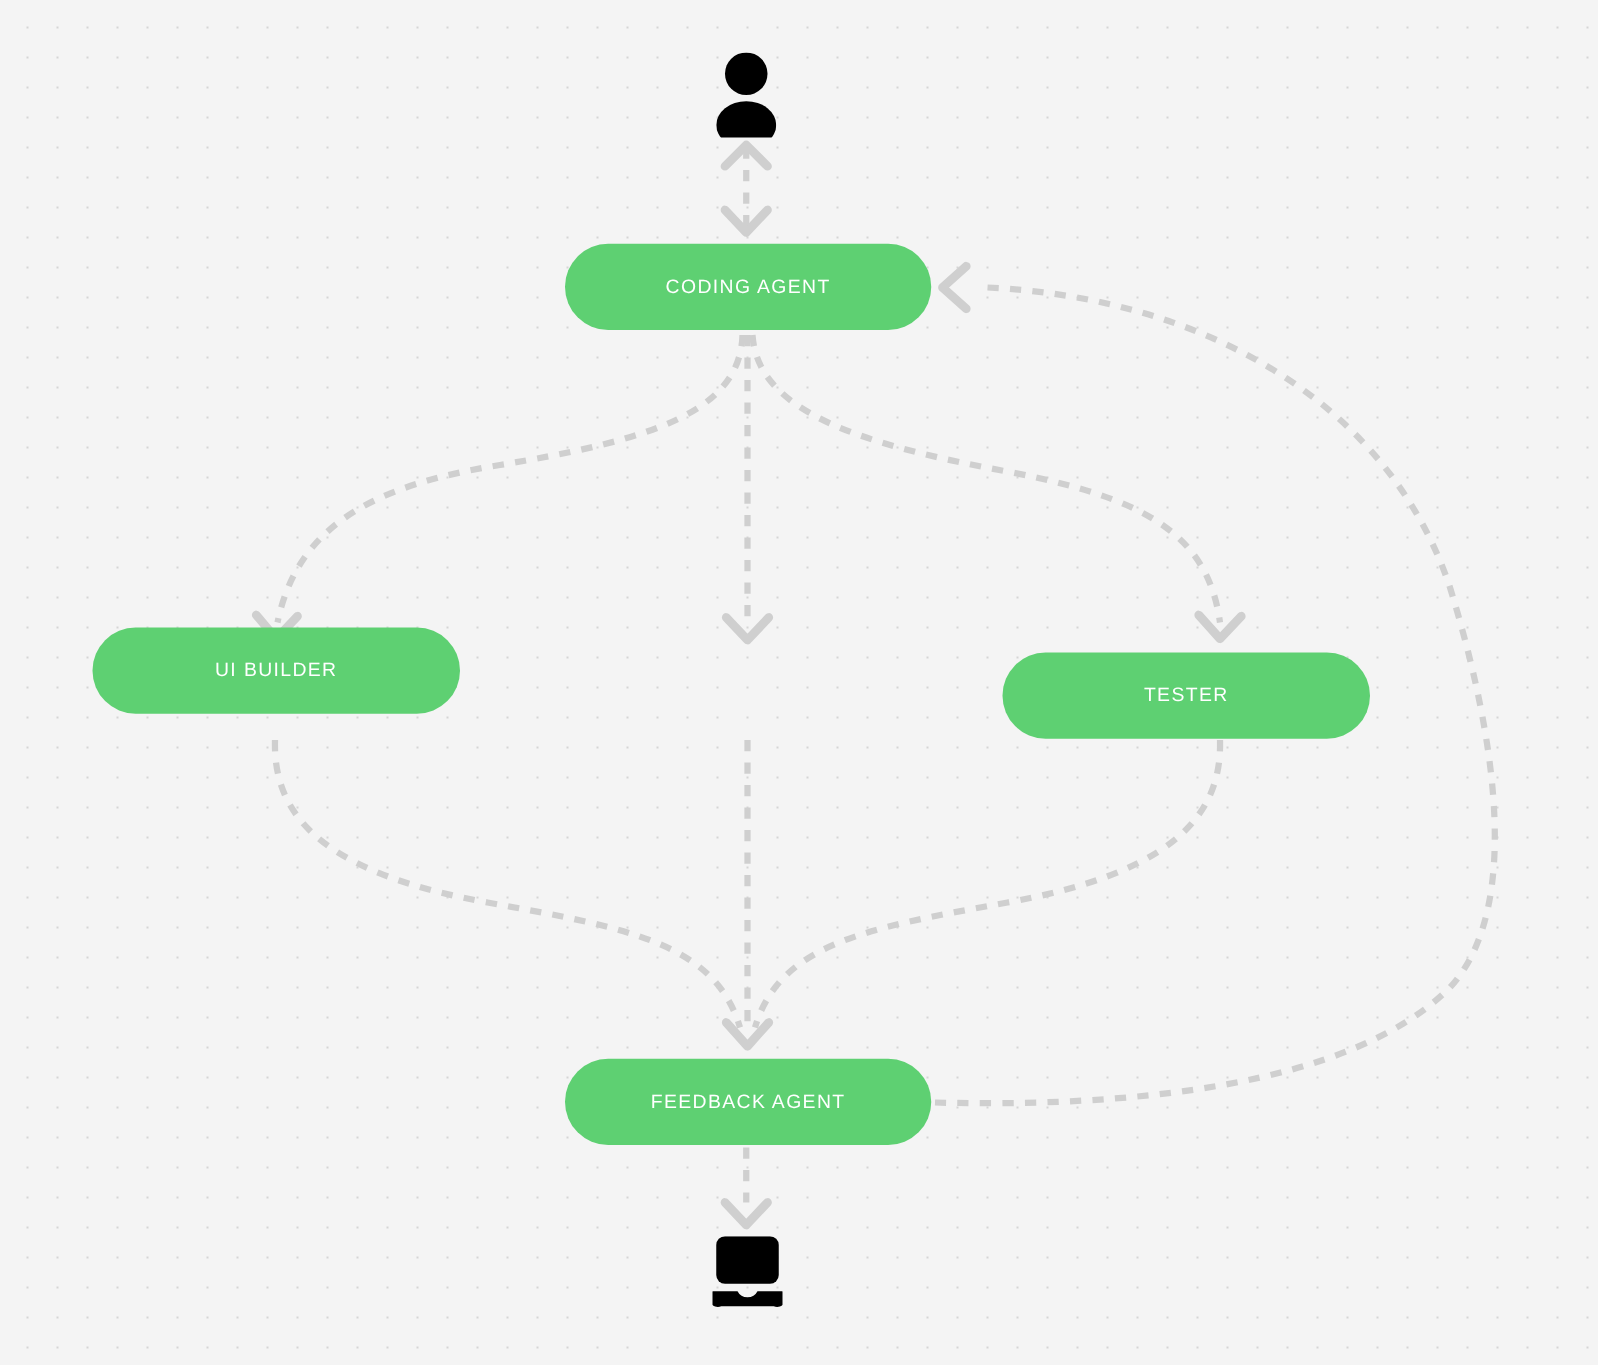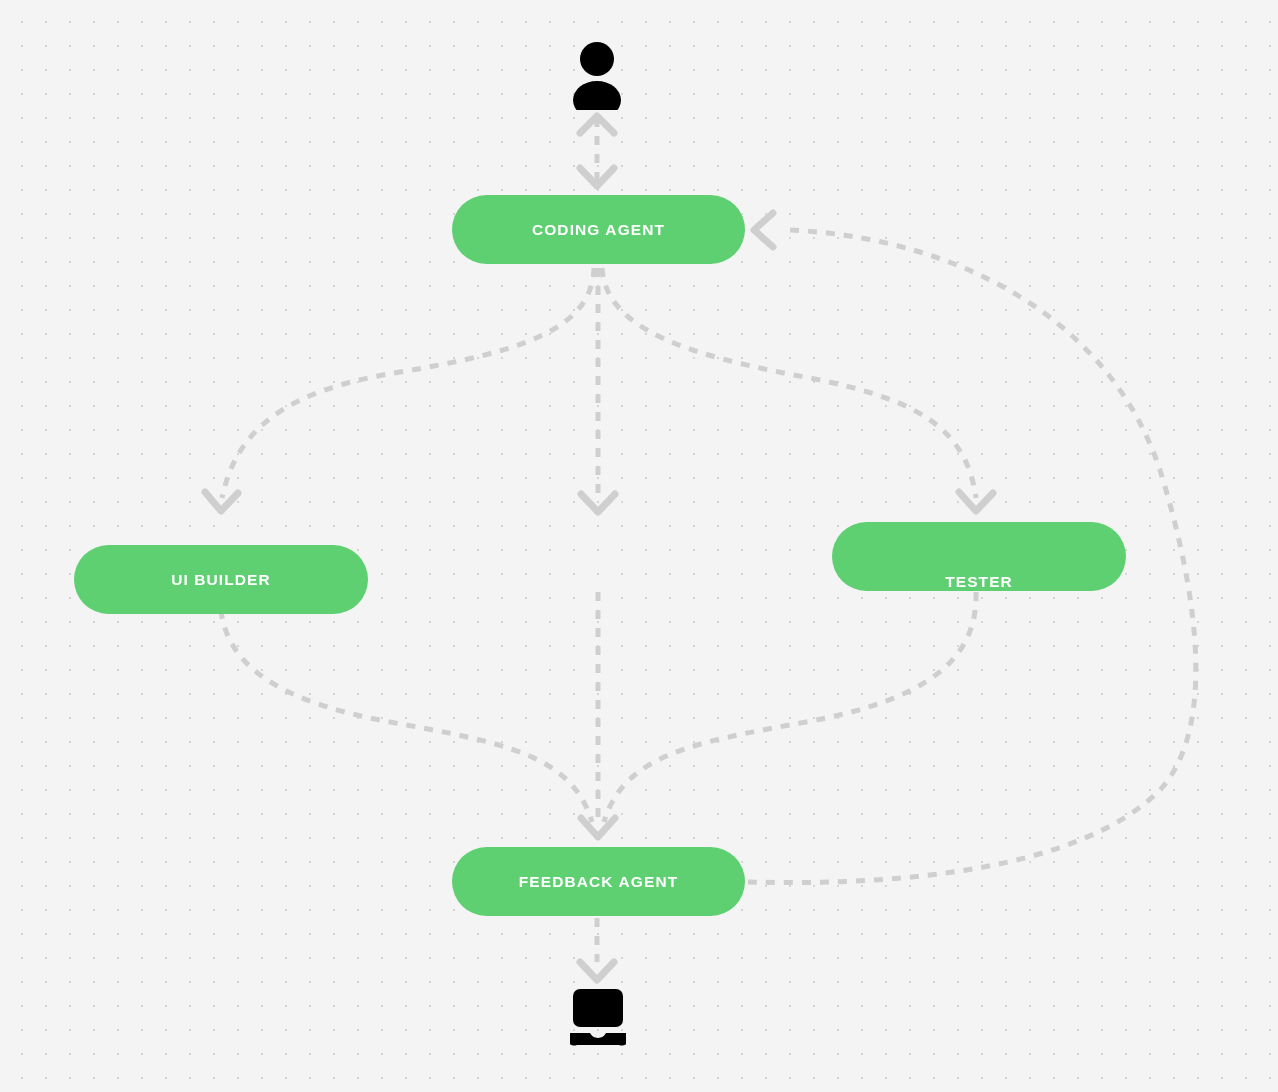--- a/index.html
+++ b/index.html
@@ -35,21 +35,21 @@
   .node {
     position: absolute;
     display: flex;
     align-items: center;
     justify-content: center;
     border-radius: 999px;
     box-sizing: border-box;
     color: #ffffff;
     letter-spacing: 1.1px;
     font-size: 15.5px;
-    font-weight: 700;
+    font-weight: 400;
     white-space: nowrap;
     user-select: none;
   }
   .node-label {
     pointer-events: none;
   }
   .endpoint-icon {
     position: absolute;
     display: block;
   }
@@ -112,26 +112,26 @@
     <svg width="56" height="58" viewBox="0 0 56 58" xmlns="http://www.w3.org/2000/svg">
       <rect x="3" y="0" width="50" height="38" rx="7" fill="#000000"></rect>
       <path d="M 0 44 h 20 a 9 9 0 0 0 16 0 h 20 a 7 7 0 0 1 -7 12 h -42 a 7 7 0 0 1 -7 -12 z" fill="#000000"></path>
     </svg>
   </div>
 
   <div class="node" style="left:452px; top:195px; width:293px; height:69px; background:#5ed072;">
     <span class="node-label">CODING AGENT</span>
   </div>
 
-  <div class="node" style="left:74px; top:545px; width:294px; height:69px; background:#5ed072;">
+  <div class="node" style="left:74px; top:502px; width:294px; height:69px; background:#5ed072;">
     <span class="node-label">UI BUILDER</span>
   </div>
 
 
-  <div class="node" style="left:832px; top:522px; width:294px; height:69px; background:#5ed072;align-items:flex-end;">
+  <div class="node" style="left:802px; top:522px; width:294px; height:69px; background:#5ed072;">
     <span class="node-label">TESTER</span>
   </div>
 
   <div class="node" style="left:452px; top:847px; width:293px; height:69px; background:#5ed072;">
     <span class="node-label">FEEDBACK AGENT</span>
   </div>
 
 </div>
 
 </body></html>

